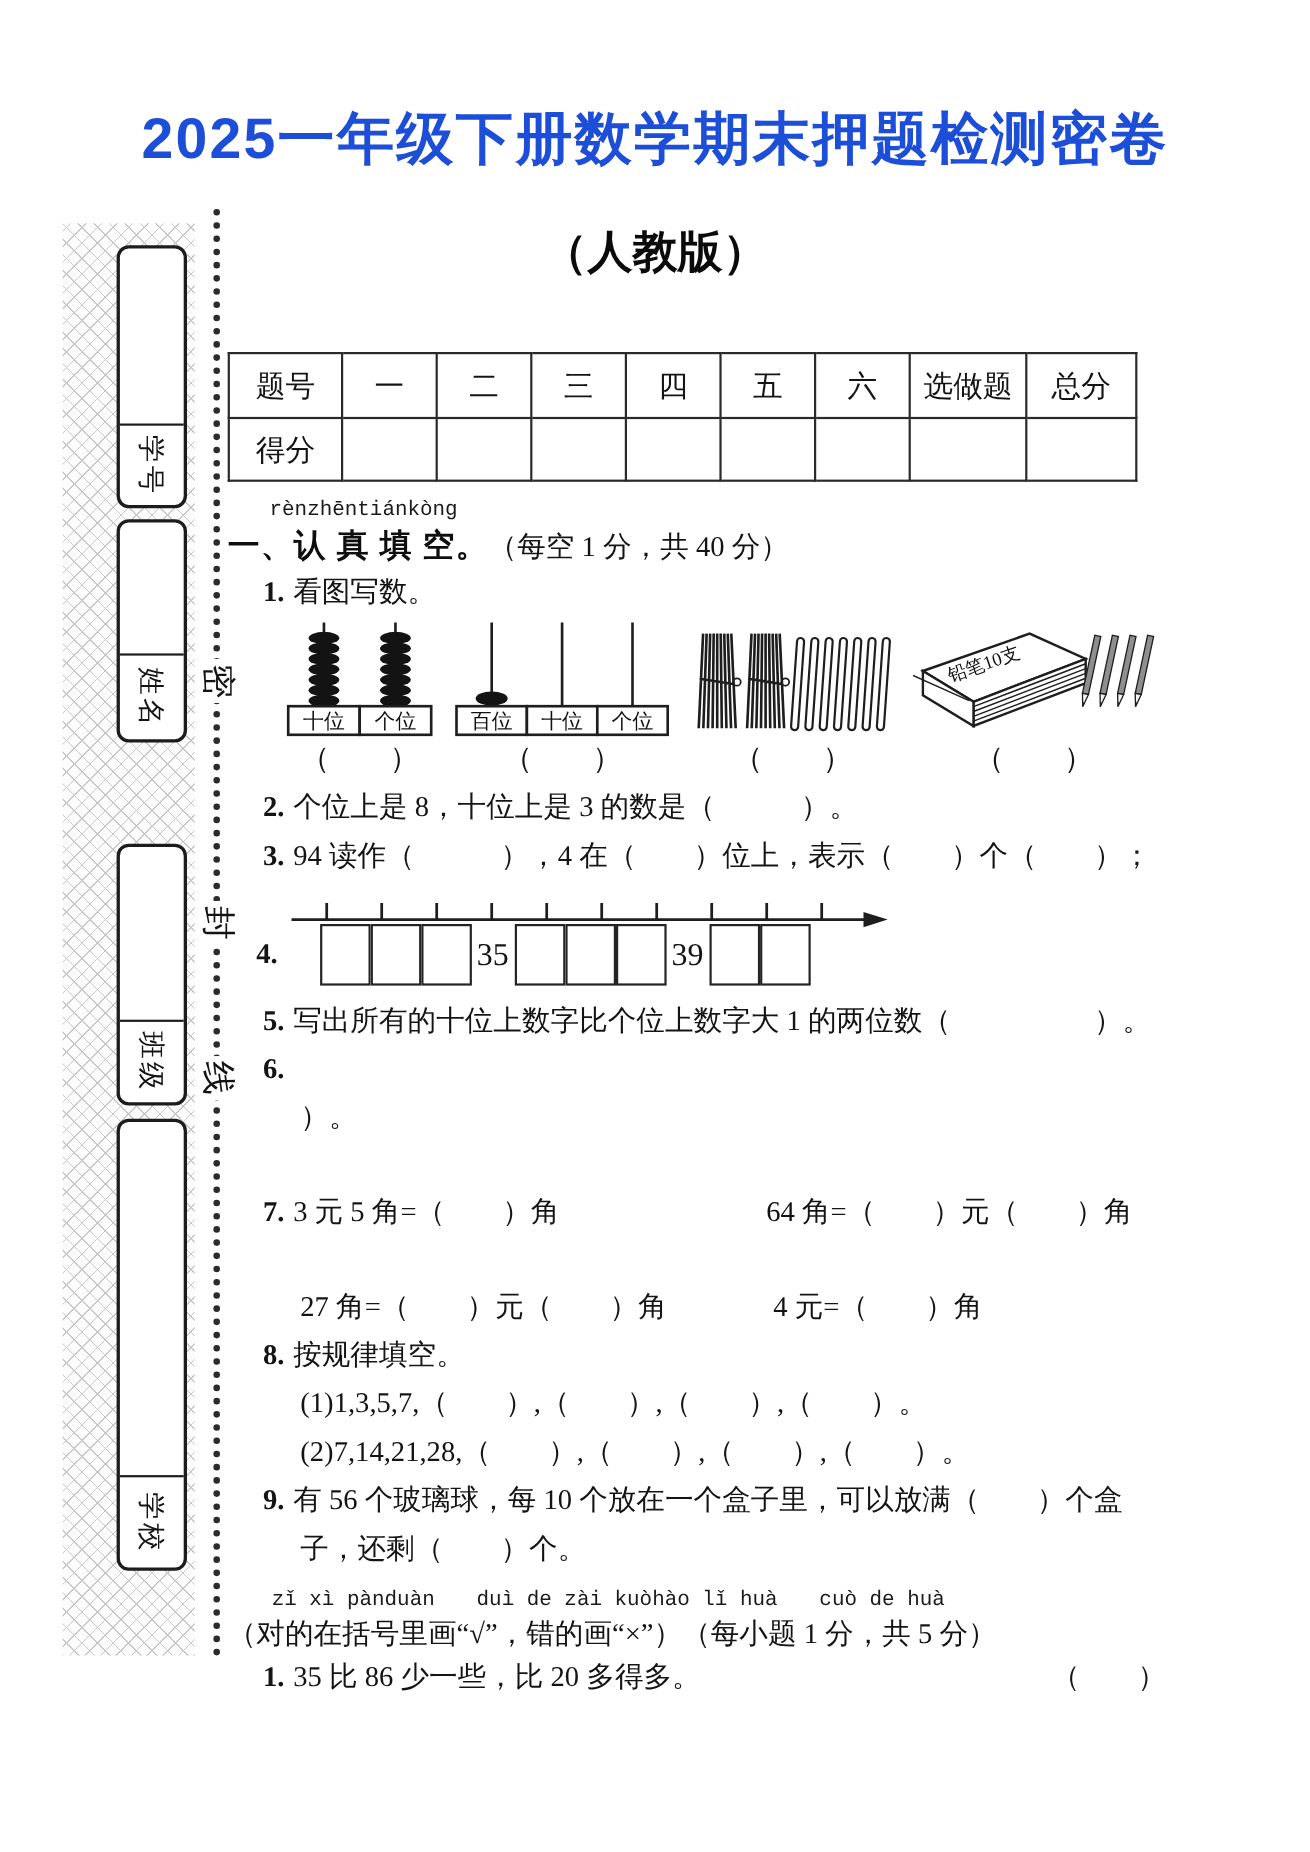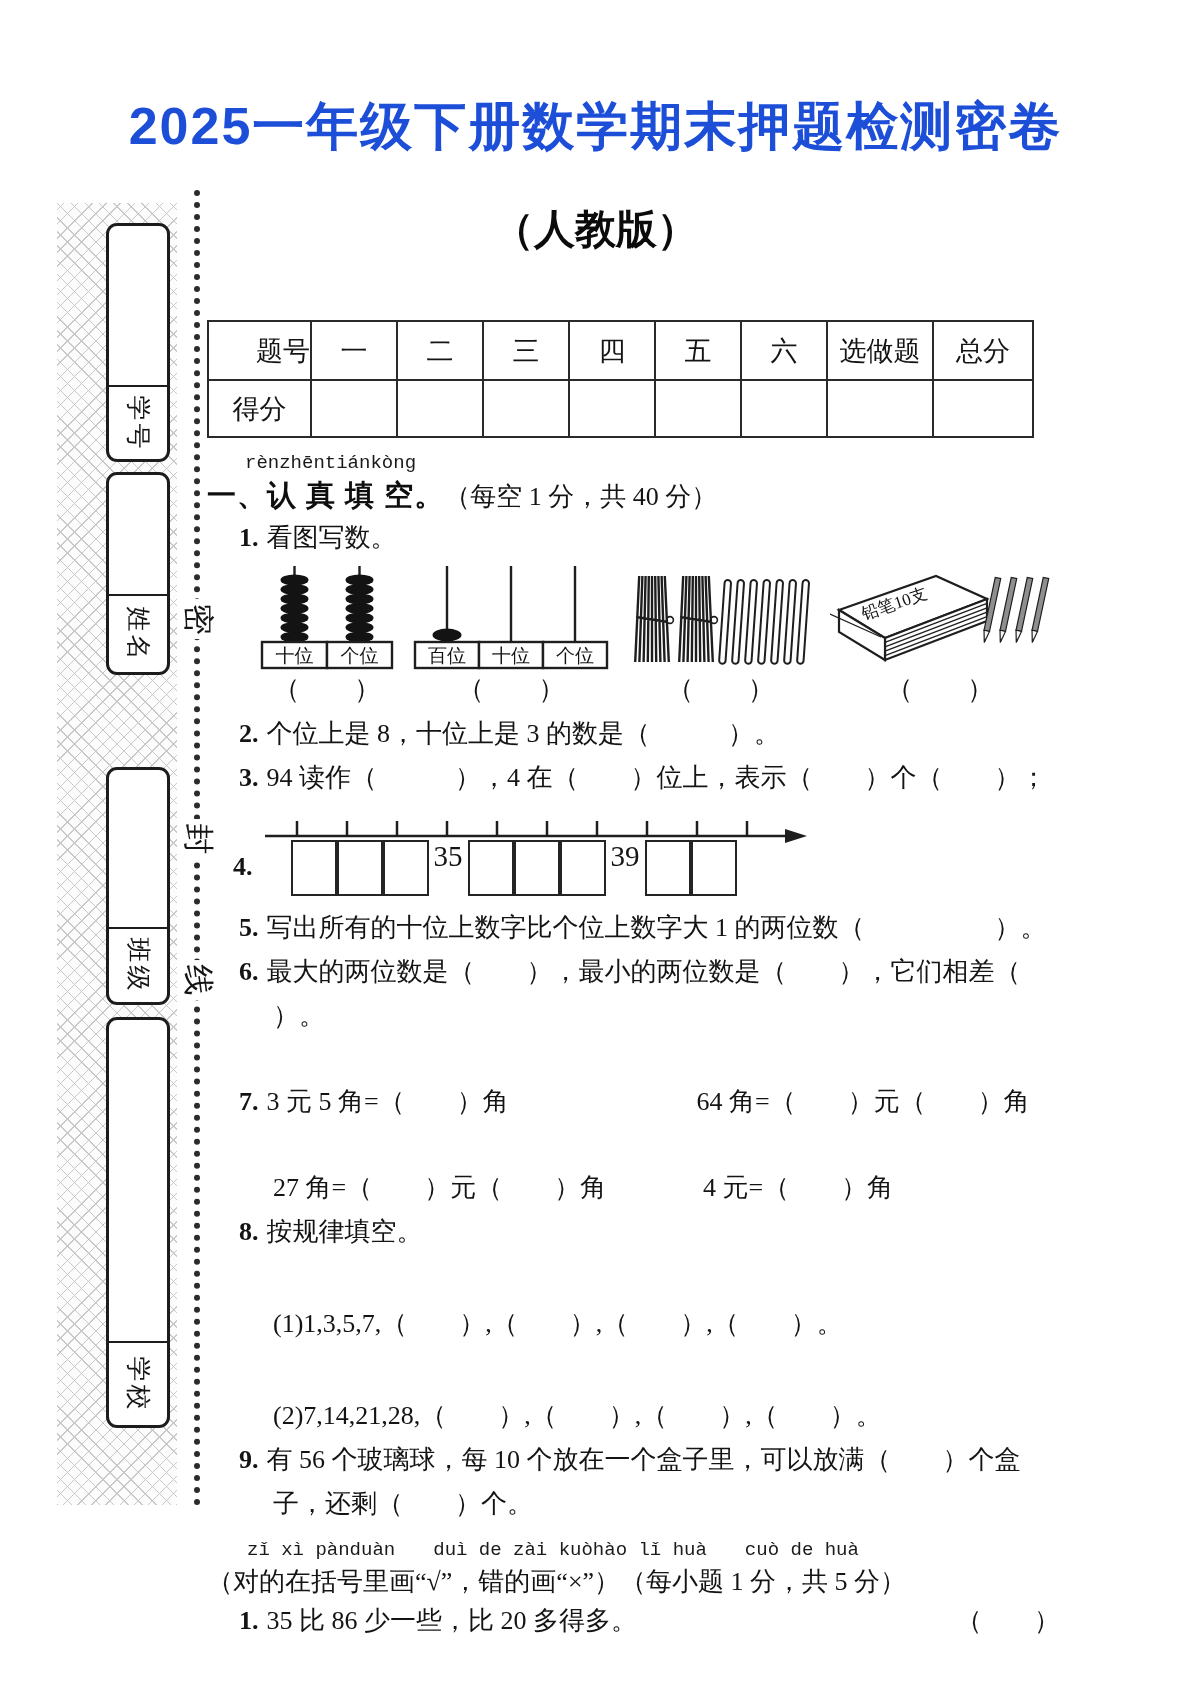--- a/index.html
+++ b/index.html
@@ -65,38 +65,38 @@
     font-family:"Liberation Sans", sans-serif;font-weight:bold;font-size:29px;
     letter-spacing:1px;color:#0e0e0e;white-space:pre-wrap;
   }
   .sec-note{font-size:26px;white-space:pre-wrap;}
   .qline{
     font-size:26px;line-height:44px;white-space:pre-wrap;
     padding-left:32px;display:flex;align-items:baseline;
   }
   .qnum{font-weight:bold;margin-right:8px;white-space:pre;}
   .cont{padding-left:66px;display:block;}
-  .subitem{padding-left:66px;margin-top:48px;}
+  .subitem{padding-left:66px;}
   .qtext{white-space:pre-wrap;}
   
   .pics{
     display:flex;justify-content:space-between;align-items:flex-end;
     padding:6px 12px 0 50px;height:110px;box-sizing:border-box;
   }
   .pic-cell{display:flex;align-items:flex-end;justify-content:center;}
   .brackets{
     display:flex;justify-content:space-between;align-items:center;
     padding:2px 12px 0 50px;font-size:27px;height:34px;
   }
   .brk{text-align:center;white-space:pre;}
   .w140{width:140px;} .w200{width:200px;} .w190{width:190px;} .w220{width:220px;}
   
   .q4block{display:flex;margin-top:8px;padding-left:26px;}
   .q4num{font-weight:bold;font-size:26px;align-self:flex-end;margin:0 10px 14px 0;}
-  .q4boxes{display:flex;align-items:flex-start;gap:0;margin:-4px 0 0 28px;}
+  .q4boxes{display:flex;align-items:center;gap:0;margin:-4px 0 0 28px;}
   .abox{width:42px;height:52px;border:2.5px solid #242424;background:#fff;}
   .q4known{font-size:29px;padding:0 5px;}
   
   .q7a{display:inline-block;width:430px;white-space:pre-wrap;margin-top:42px;}
   .judge-row{display:flex;justify-content:space-between;}
   .judge-brk{white-space:pre;margin-right:2px;}
   svg{display:block;}
 </style>
 </head>
 <body>
@@ -145,21 +145,21 @@
         <col style="width:86px">
         <col style="width:86px">
       <col style="width:86px">
         <col style="width:86px">
         <col style="width:86px">
         <col style="width:106px">
         <col style="width:100px">
     </colgroup>
     <tbody>
         <tr>
-      <td style="height:57px;text-align:right;">题号</td>
+      <td style="height:57px;">题号</td>
       <td>一</td>
       <td>二</td>
       <td>三</td>
       <td>四</td>
       <td>五</td>
       <td>六</td>
       <td>选做题</td>
       <td>总分</td>
     </tr>
     <tr>
@@ -353,21 +353,20 @@
     </div>
   </div>
 
   <div class="qline" style="margin-top:10px;">
     <span class="qnum">5.</span>
     <span class="qtext">写出所有的十位上数字比个位上数字大 1 的两位数（　　　　　）。</span>
   </div>
 
   <div class="qline">
     <span class="qnum">6.</span>
-    <span class="qtext">最大的两位数是（　　），最小的两位数是（　　），它们相差（</span>
   </div>
   <span class="qline cont">）。</span>
 
   <div class="qline">
     <span class="qnum">7.</span>
     <span class="q7a">3 元 5 角=（　　）角</span>
     <span class="qtext">64 角=（　　）元（　　）角</span>
   </div>
   <div class="qline" style="padding-left:66px;">
     <span class="q7a">27 角=（　　）元（　　）角</span>

